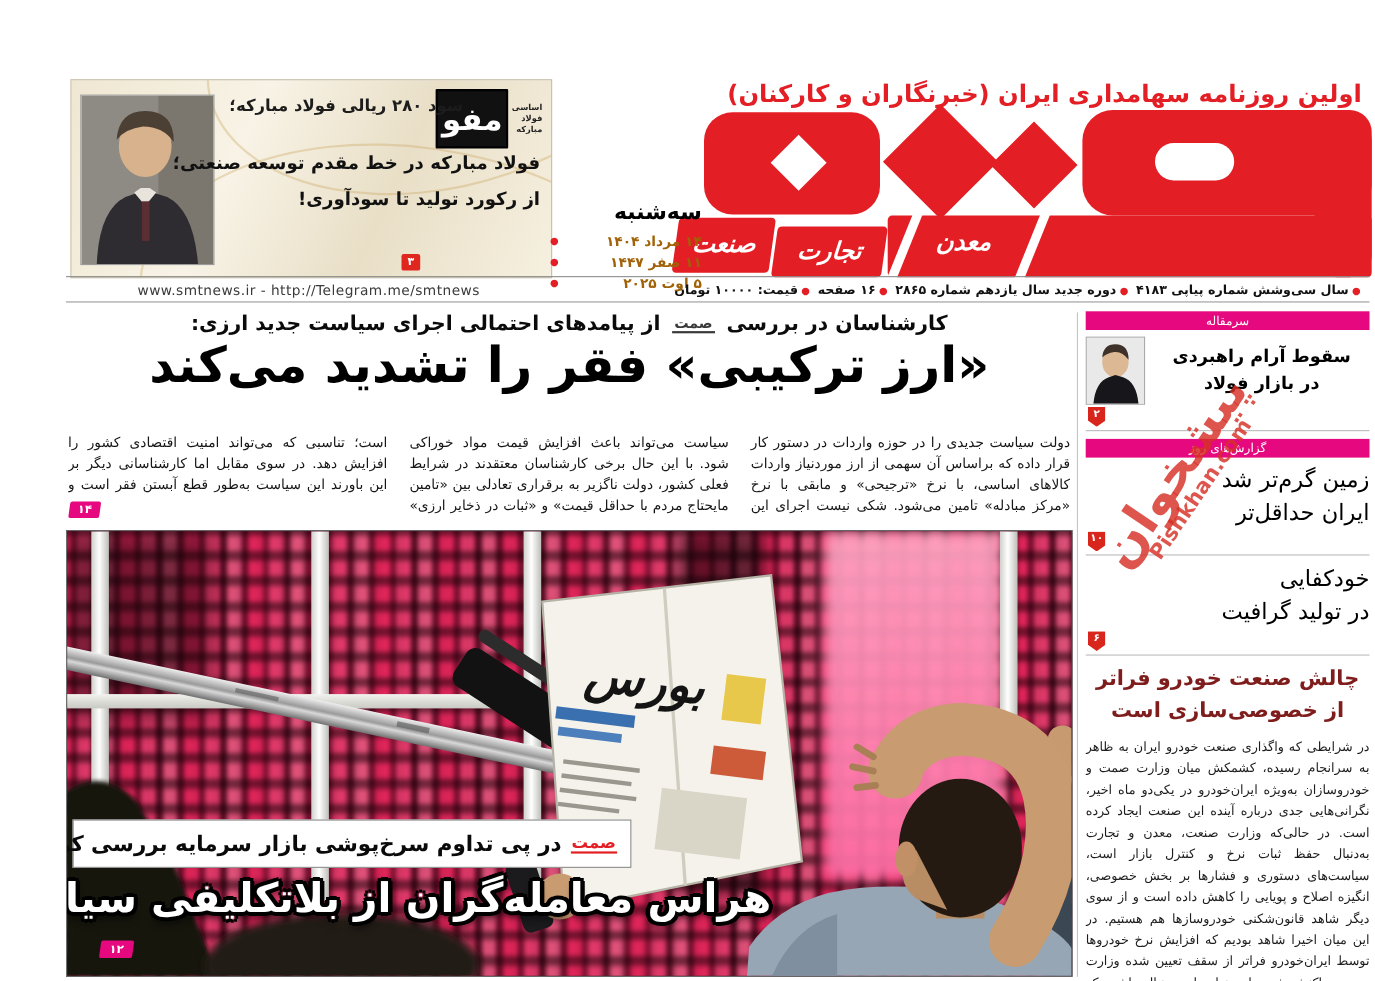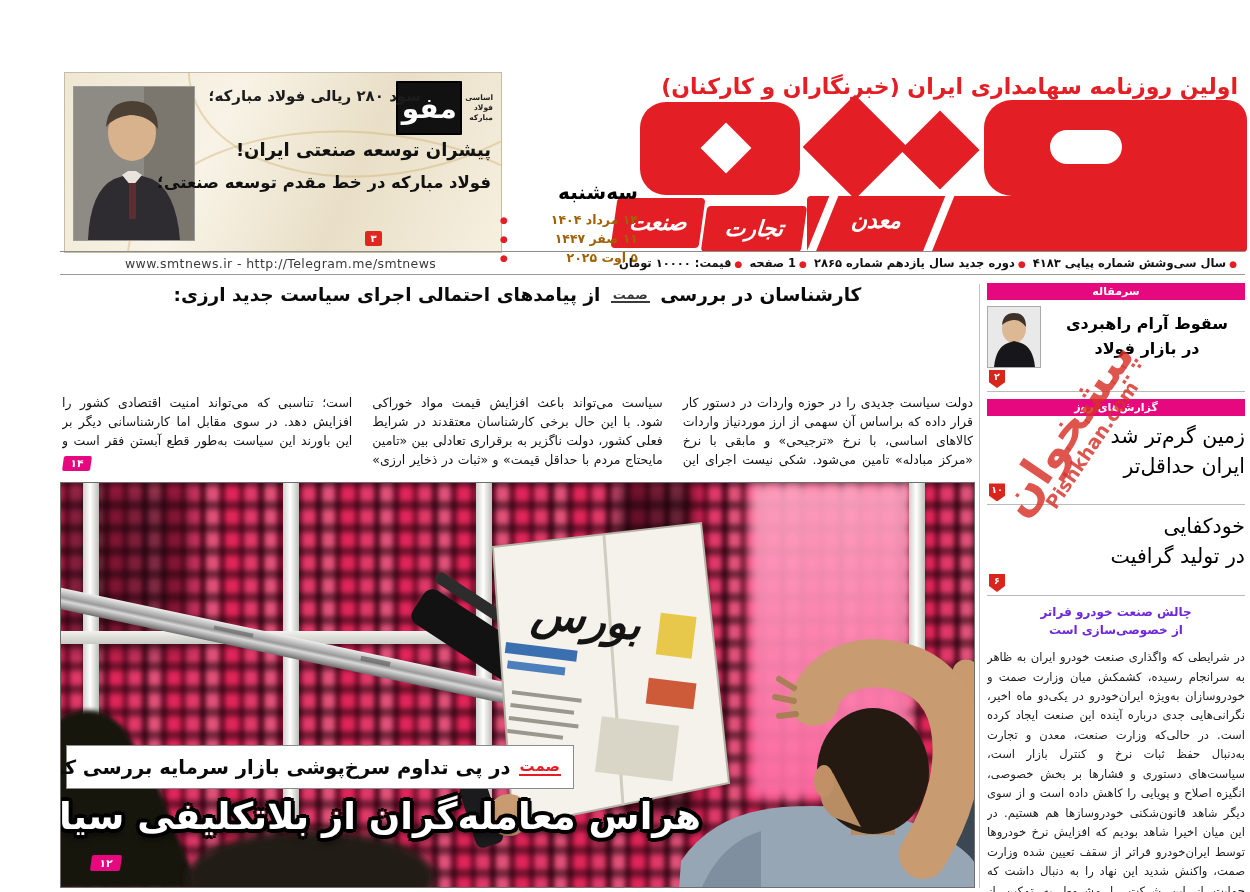--- a/index.html
+++ b/index.html
@@ -99,32 +99,32 @@
   .photo-caption-text { font-size:19.5px; font-weight:900; color:#0a0a0a; white-space:nowrap; letter-spacing:-.5px; }
   .photo-headline { position:absolute; left:0px; top:312px; width:640px; text-align:center; direction:rtl;
     font-size:37px; font-weight:900; color:#fff; letter-spacing:-1px; white-space:nowrap; z-index:5;
     text-shadow:-3px -3px 0 #000, 3px -3px 0 #000, -3px 3px 0 #000, 3px 3px 0 #000,
       -4px 0 0 #000, 4px 0 0 #000, 0 -4px 0 #000, 0 4px 0 #000, 0 6px 7px rgba(0,0,0,.55); }
   .badge-12 { left:30px; top:372px; width:30px; height:16px; line-height:16px; z-index:6; }
 
   
   .v-divider { position:absolute; left:979px; top:284px; height:604px; border-left:1px solid #c4c4c4; }
   .sidebar { position:absolute; right:5px; top:283px; width:258px; }
-  .sb-bar { background:#e5087e; color:#fff; font-size:11px; font-weight:700; text-align:center;
+  .sb-bar { background:#e5087e; color:#fff; font-size:11px; font-weight:400; text-align:center;
     height:17px; line-height:17px; margin-bottom:6px; }
   .sb-editorial { display:flex; gap:8px; align-items:center; margin-bottom:2px; }
   .sb-ed-photo { width:54px; height:62px; border:1px solid #aaa; flex:0 0 auto; }
   .sb-ed-title { flex:1; text-align:center; font-size:16px; font-weight:900; color:#000; line-height:1.55; }
   .shield { width:16px; height:18px; background:#d8261d; color:#fff; font-size:9.5px; font-weight:700;
     text-align:center; line-height:14px; clip-path:polygon(0 0,100% 0,100% 68%,50% 100%,0 68%); }
   .sb-badge-row { display:flex; justify-content:flex-start; direction:ltr; padding:0 2px; height:18px; }
   .sb-hr { border-top:1px solid #bbb; margin:3px 0 7px; }
   .sb-report { text-align:right; font-size:20.5px; font-weight:400; color:#000; line-height:1.45;
     letter-spacing:-.5px; margin-bottom:2px; }
-  .sb-art-title { text-align:center; font-size:12px; font-weight:900; color:#6d28d9; line-height:1.55;
+  .sb-art-title { text-align:center; font-size:19px; font-weight:900; color:#7f1d1d; line-height:1.55;
     letter-spacing:-.5px; margin:4px 0 8px; }
   .sb-body { font-size:11.6px; line-height:1.68; text-align:justify; color:#1d1d1d; height:276px; overflow:hidden; }
 
   
   .watermark { position:absolute; left:960px; top:398px; width:225px; text-align:center;
     transform:rotate(-56deg); color:rgba(214,48,38,.82); z-index:30; pointer-events:none; }
   .wm-fa { font-size:46px; font-weight:900; letter-spacing:-1px; }
   .wm-en { font-size:19px; font-weight:700; margin-top:-8px; }
 </style>
 </head>
@@ -151,22 +151,22 @@
         <span>اساسی</span>
         <span>فولاد</span>
         <span>مبارکه</span>
       </div>
       <div class="ad-logo-tile">مفو</div>
     </div>
     <div class="ad-lines">
       <div class="ad-line1">سود ۲۸۰ ریالی فولاد مبارکه؛</div>
     </div>
     <div class="ad-lines2">
-      <div class="ad-line" style="font-size:18px">پیشران توسعه صنعتی ایران!</div>
       <div class="ad-line">فولاد مبارکه در خط مقدم توسعه صنعتی؛</div>
+      <div class="ad-line">از رکورد تولید تا سودآوری!</div>
     </div>
     <div class="ad-badge">۳</div>
   </div>
 
   <div class="slogan">اولین روزنامه سهامداری ایران (خبرنگاران و کارکنان)</div>
 
   <div class="masthead">
     <div class="mh-shape mh-blob-left"></div>
     <div class="mh-hole-left"></div>
     <div class="mh-shape mh-d1"></div>
@@ -198,30 +198,31 @@
         <span class="date-dot">●</span>
         <span class="date-txt">۵ اوت ۲۰۲۵</span>
       </div>
   </div>
 
   <div class="rule-a"></div>
   <div class="rule-b"></div>
   <div class="issue-line">
     <span class="b">●</span><span>سال سی‌وشش شماره پیاپی ۴۱۸۳</span>
     <span class="b">●</span><span>دوره جدید سال یازدهم شماره ۲۸۶۵</span>
-    <span class="b">●</span><span>1 صفحه</span>
+    <span class="b">●</span><span>۱۶ صفحه</span>
     <span class="b">●</span><span>قیمت: ۱۰۰۰۰ تومان</span>
   </div>
   <div class="links-line">www.smtnews.ir   -   http://Telegram.me/smtnews</div>
 
   <div class="kicker">
     <span>کارشناسان در بررسی</span>
     <span class="smt-mini-dark">صمت</span>
     <span>از پیامدهای احتمالی اجرای سیاست جدید ارزی:</span>
   </div>
+  <div class="lead-headline">«ارز ترکیبی» فقر را تشدید می‌کند</div>
   <div class="lead-intro">دولت سیاست جدیدی را در حوزه واردات در دستور کار قرار داده که براساس آن سهمی از ارز موردنیاز واردات کالاهای اساسی، با نرخ «ترجیحی» و مابقی با نرخ «مرکز مبادله» تامین می‌شود. شکی نیست اجرای این سیاست می‌تواند باعث افزایش قیمت مواد خوراکی شود. با این حال برخی کارشناسان معتقدند در شرایط فعلی کشور، دولت ناگزیر به برقراری تعادلی بین «تامین مایحتاج مردم با حداقل قیمت» و «ثبات در ذخایر ارزی» است؛ تناسبی که می‌تواند امنیت اقتصادی کشور را افزایش دهد. در سوی مقابل اما کارشناسانی دیگر بر این باورند این سیاست به‌طور قطع آبستن فقر است و اجرای آن می‌تواند با وارد آوردن شوکی جدید، جمعیت پرشمار فقرا در کشور را پرشمارتر کند.</div>
   <div class="badge-pink badge-14">۱۴</div>
 
   <div class="photo">
     <div class="board-pattern"></div>
     <div class="pink-panel"></div>
     <div class="shade-tl"></div>
     <div class="shade-mid"></div>
     <div class="pillar" style="left:22px"></div>
     <div class="pillar" style="left:222px"></div>

